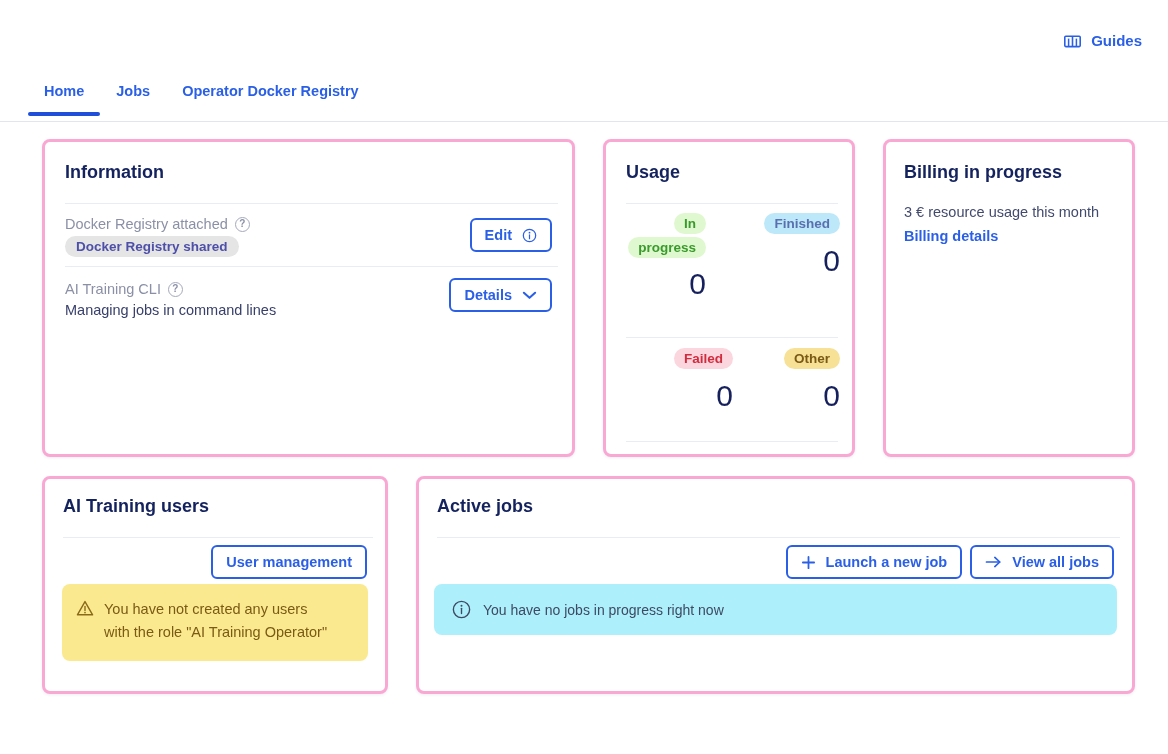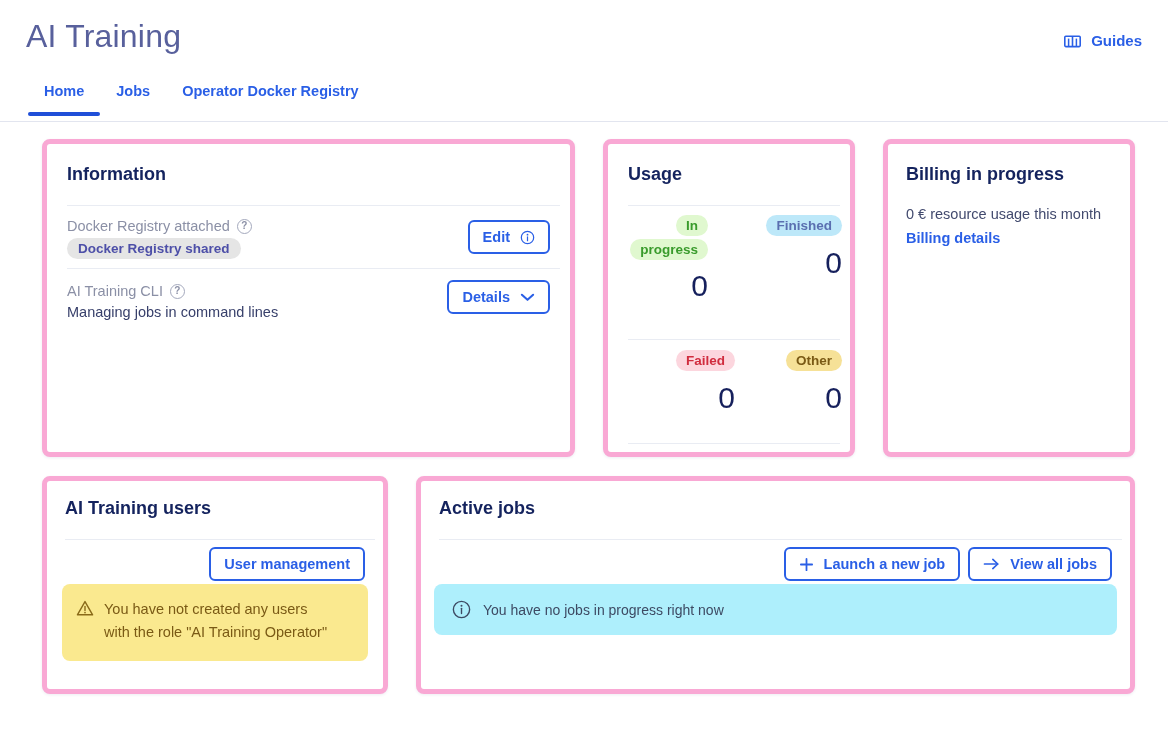--- a/index.html
+++ b/index.html
@@ -43,21 +43,21 @@
   }
   .tab.active::after {
     content: ""; position: absolute; left: 0; right: 0; bottom: 0;
     height: 4px; background: #1f4fd8; border-radius: 2px;
   }
 
   
   .card {
     position: absolute;
     background: #ffffff;
-    border: 5px solid #f9a8d4;
+    border: 3px solid #f9a8d4;
     border-radius: 8px;
     box-shadow: 0 1px 3px rgba(30,40,90,0.08);
   }
   .card-title {
     font-size: 18px; font-weight: bold; color: #14235e;
   }
   .divider { height: 1px; background: #e9ecf3; width: 100%; }
 
   
   #card-information { left: 42px; top: 139px; width: 533px; height: 318px; }
@@ -163,21 +163,20 @@
     display: flex; gap: 12px; align-items: center;
   }
   .info-banner-text { font-size: 14px; color: #3d4a63; }
 </style>
 </head>
 <body>
 
 <div class="page">
 
   <div class="header">
-    <div class="page-title">AI Training</div>
     <div class="guides-link">
       <span class="ico">
         <svg width="17" height="14" viewBox="0 0 17 14">
           <rect x="0.8" y="2.2" width="15.4" height="10.4" rx="1" fill="none" stroke="#2a5fe6" stroke-width="1.6"></rect>
           <line x1="8.5" y1="2.2" x2="8.5" y2="12.6" stroke="#2a5fe6" stroke-width="1.6"></line>
           <line x1="4.6" y1="4.6" x2="4.6" y2="12.6" stroke="#2a5fe6" stroke-width="1.5"></line>
           <line x1="12.4" y1="4.6" x2="12.4" y2="12.6" stroke="#2a5fe6" stroke-width="1.5"></line>
         </svg>
       </span>
       <span>Guides</span>
@@ -257,21 +256,21 @@
         <span class="badge badge-yellow">Other</span>
         <div class="usage-count">0</div>
       </div>
     </div>
     <div class="divider hr2"></div>
     <div class="divider hr3"></div>
   </div>
 
   <div class="card" id="card-billing">
     <div class="card-title">Billing in progress</div>
-    <div class="bill-text">0 € resource usage this month</div>
+    <div class="bill-text">3 € resource usage this month</div>
     <div class="bill-link">Billing details</div>
   </div>
 
   <div class="card" id="card-users">
     <div class="card-title">AI Training users</div>
     <div class="divider hr1"></div>
     <div class="btn-wrap">
       <button class="btn">
         <span>User management</span>
       </button>

